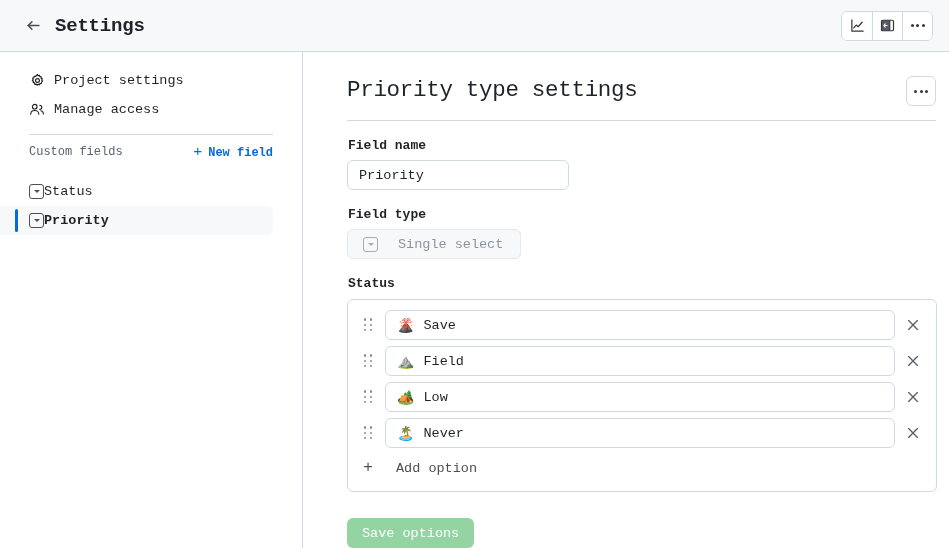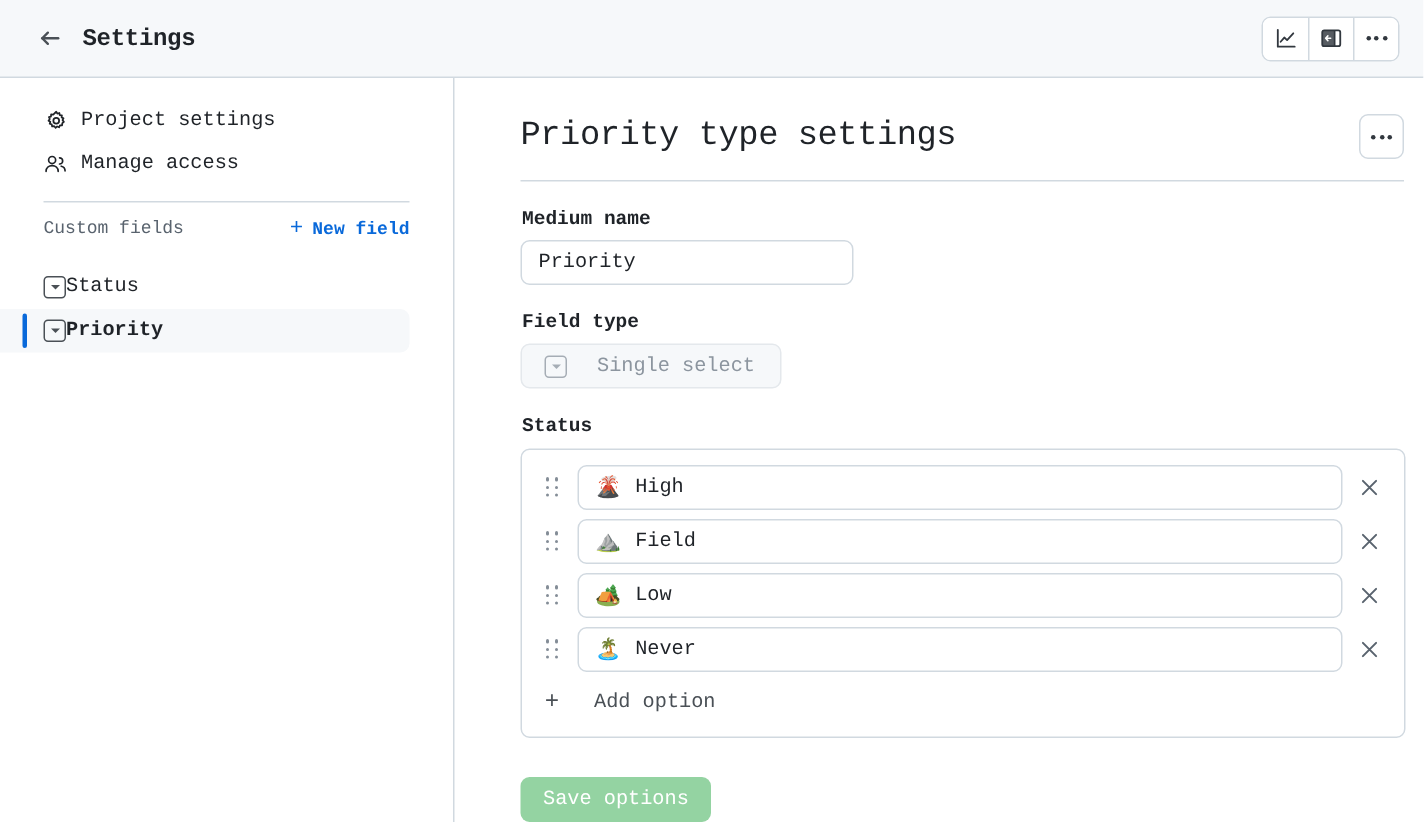--- a/index.html
+++ b/index.html
@@ -23,21 +23,21 @@
     padding: 0 16px 0 22px;
   }
   .back-arrow {
     width: 22px; height: 22px;
     display: flex; align-items: center; justify-content: center;
     color: #4a5056;
     margin-right: 11px;
     cursor: pointer;
   }
   .header-title {
-    font-size: 16px;
+    font-size: 19px;
     font-weight: 700;
     letter-spacing: -0.2px;
     color: #1f2328;
   }
   .header-actions {
     margin-left: auto;
     display: flex;
     align-items: center;
     border: 1px solid #d1d9e0;
     border-radius: 6px;
@@ -376,21 +376,21 @@
       <div class="page-title">Priority type settings</div>
       <div class="kebab-btn">
         <span class="dots">
             <i></i>
             <i></i>
             <i></i>
           </span>
       </div>
     </div>
 
-    <div class="field-label">Medium name</div>
+    <div class="field-label">Field name</div>
     <input class="text-input" value="Priority" placeholder="Field name" style="">
 
     <div class="field-label">Field type</div>
     <div class="type-pill">
       <span class="sel-ico muted"></span>
       <span>Single select</span>
     </div>
 
     <div class="field-label">Status</div>
 
@@ -400,21 +400,21 @@
         <span class="drag-handle">
             <i></i>
             <i></i>
             <i></i>
             <i></i>
             <i></i>
             <i></i>
           </span>
         <div class="opt-input">
           <span class="opt-emoji">🌋</span>
-          <span>High</span>
+          <span>Save</span>
         </div>
         <span class="opt-x">
           <svg width="12" height="12" viewBox="0 0 12 12" fill="none" stroke="currentColor" stroke-width="1.35" stroke-linecap="round">
             <path d="M1.6 1.6l8.8 8.8M10.4 1.6l-8.8 8.8"></path>
           </svg>
         </span>
       </div>
 
       <div class="opt-row">
         <span class="drag-handle">

